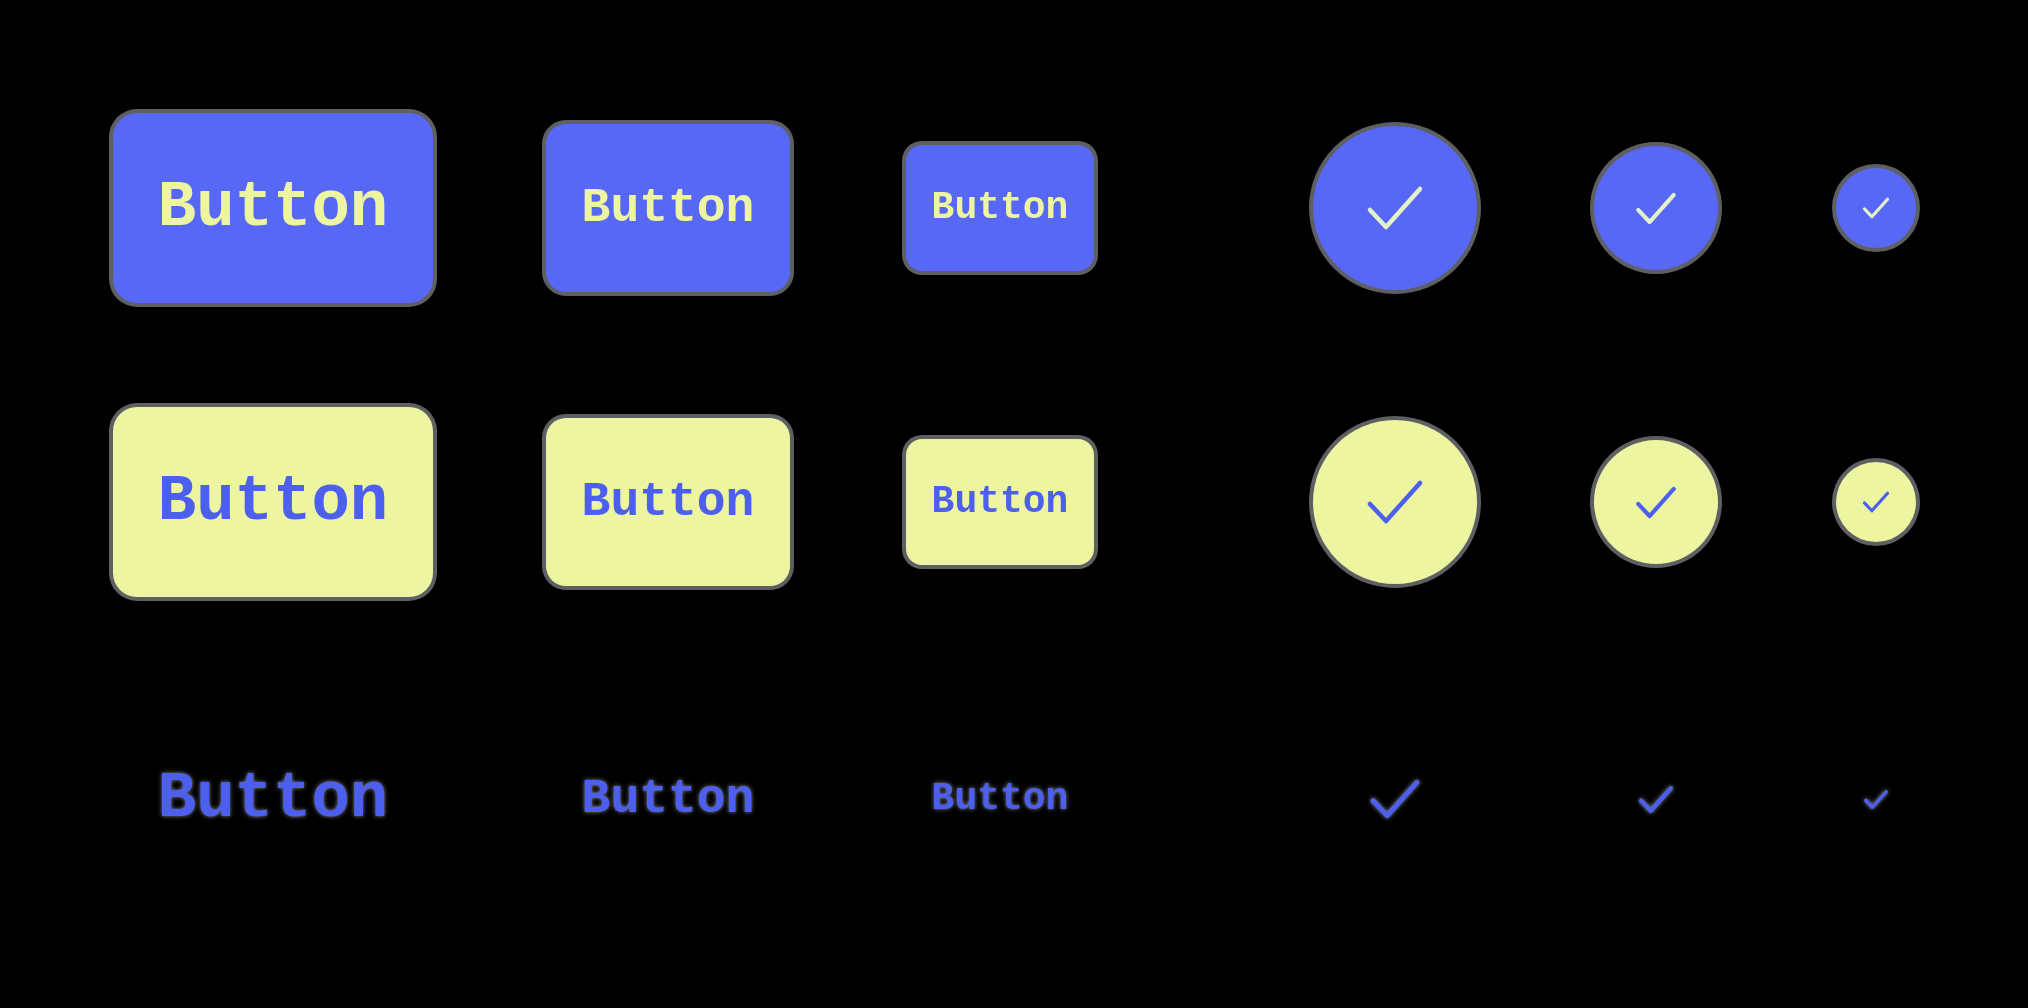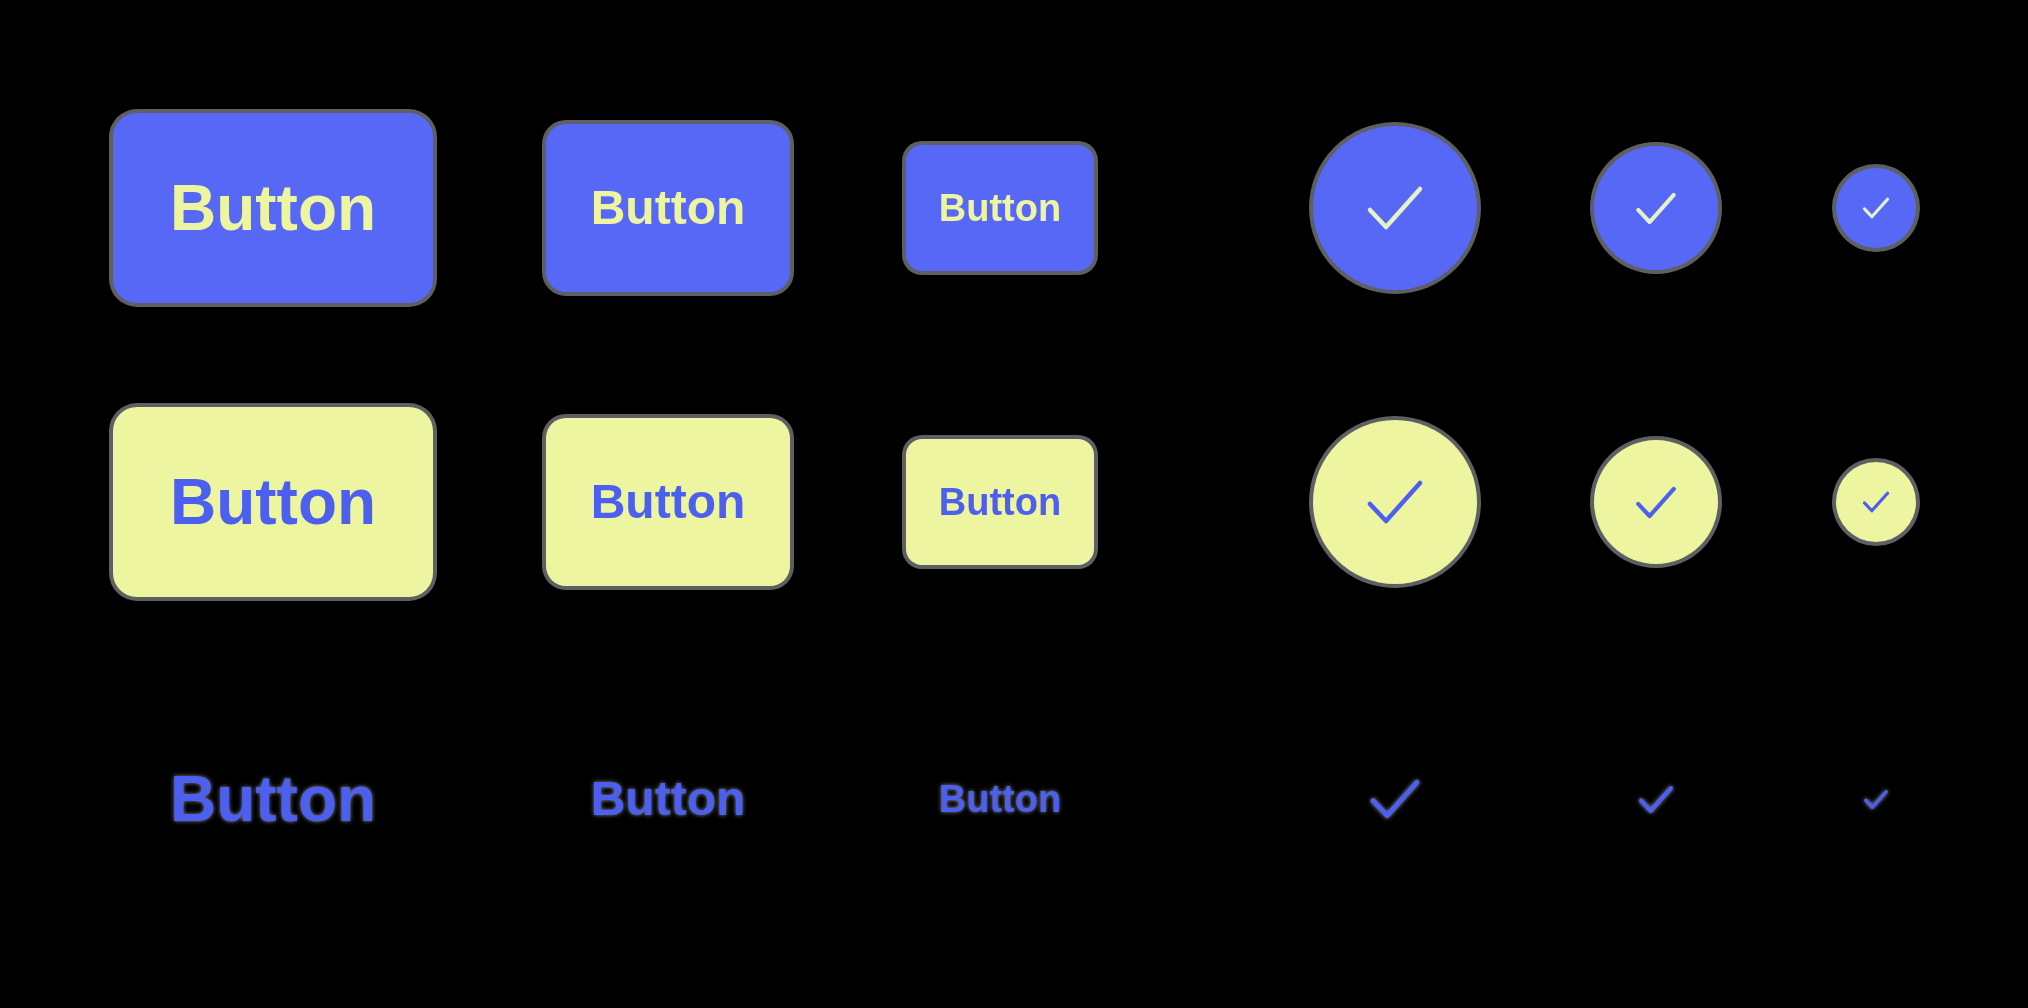--- a/index.html
+++ b/index.html
@@ -2,21 +2,21 @@
 <html style="--bg: #000000; --blue: #5768f7; --blue-ink: #4c5fee; --yellow: #edf5a0; --cream: #e5f1c9; --halo: rgba(188,190,198,0.5);"><head>
 <meta charset="utf-8">
 <style>
   * { margin:0; padding:0; box-sizing:border-box; }
   html,body { background:#000; }
   .canvas {
     position:relative;
     width:2028px; height:1008px;
     background:var(--bg, #000);
     overflow:hidden;
-    font-family:Liberation Sans, sans-serif;
+    font-family:Liberation Mono, monospace;
   }
   .el { position:absolute; display:flex; align-items:center; justify-content:center; }
   button { border:none; cursor:pointer; font-family:inherit; background:transparent; }
   .btn { font-weight:700; line-height:1; }
   .blue-fill   { background:var(--blue); color:var(--yellow); }
   .yellow-fill { background:var(--yellow); color:var(--blue-ink); }
   .halo   { box-shadow:0 0 0 4px var(--halo); }
   .circle { border-radius:50%; display:flex; align-items:center; justify-content:center; }
 
   

